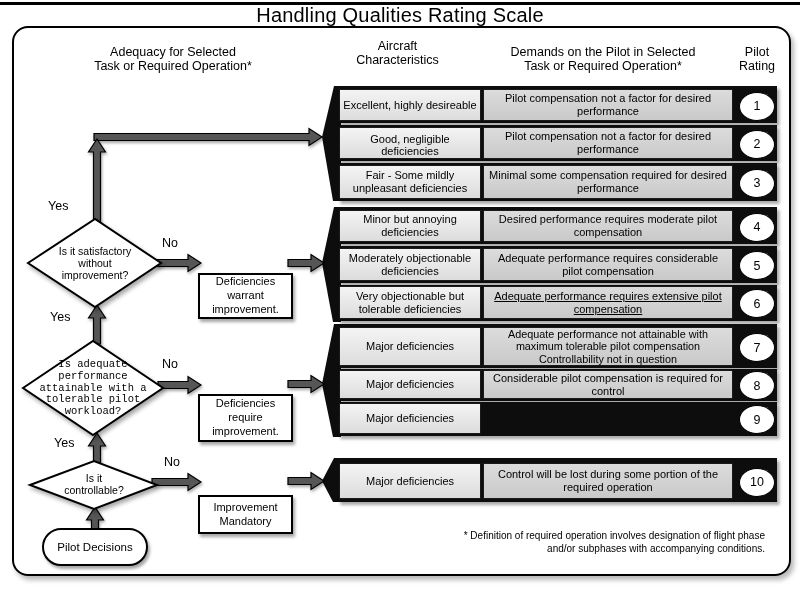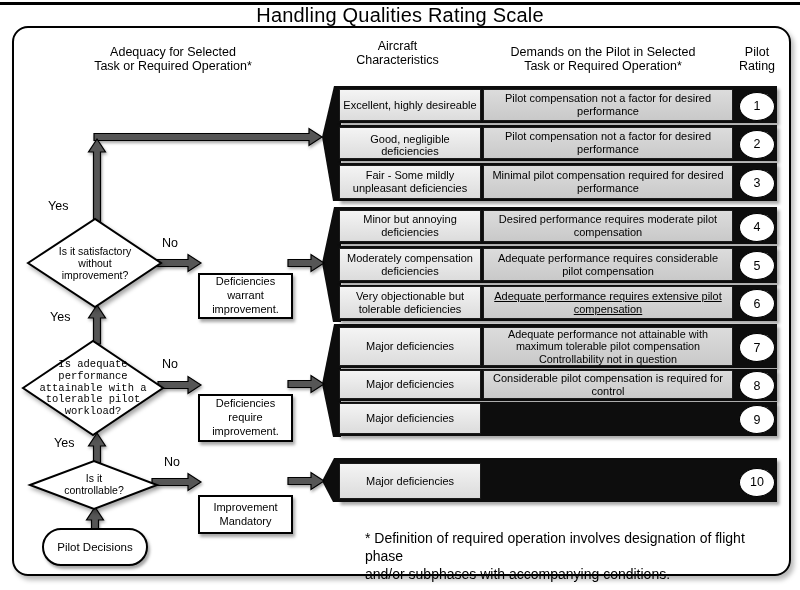--- a/index.html
+++ b/index.html
@@ -20,21 +20,21 @@
   .c2{left:483px;width:250px;background:linear-gradient(#dcdcdc,#c9c9c9);}
   .circ{left:739px;width:34px;height:27px;border:1.5px solid #000;border-radius:50%;background:#fff;
         display:flex;align-items:center;justify-content:center;font-size:12.5px;}
   .actbox{box-sizing:border-box;border:2px solid #000;background:#fff;box-shadow:2px 3px 3px rgba(0,0,0,0.35);
           display:flex;align-items:center;justify-content:center;text-align:center;font-size:11px;line-height:1.25;margin-top:32px;}
   .dtext{font-size:10.5px;line-height:1.12;text-align:center;}
   .lbl{font-size:12.5px;}
   #stadium{left:42px;top:528px;width:106px;height:38px;border:2px solid #000;border-radius:19px;background:#fff;
            box-shadow:2px 3px 3px rgba(0,0,0,0.35);box-sizing:border-box;
            display:flex;align-items:center;justify-content:center;font-size:11.5px;}
-  #footnote{left:365px;top:529px;width:400px;text-align:left;font-size:14px;line-height:1.3;}
+  #footnote{left:365px;top:529px;width:400px;text-align:right;font-size:10px;line-height:1.3;}
 </style>
 </head>
 <body>
 
 <div id="stage">
 
   <div id="top-rule" class="abs"></div>
   <div id="title" class="abs">Handling Qualities Rating Scale</div>
   <div id="frame" class="abs"></div>
 
@@ -92,37 +92,37 @@
     </div>
   <div class="abs cell c2 ml" style="top:127px;height:32px;"><span class="ml">Pilot compensation not a factor for desired performance</span></div>
   <div class="abs circ" style="top:129.5px;">
       <span>2</span>
     </div>
 
   <div class="abs rowband" style="top:163px;height:38px;"></div>
   <div class="abs cell c1" style="top:165px;height:34px;">
       <span>Fair - Some mildly unpleasant deficiencies</span>
     </div>
-  <div class="abs cell c2 ml" style="top:165px;height:34px;"><span class="ml">Minimal pilot compensation required for desired performance</span></div>
+  <div class="abs cell c2 ml" style="top:165px;height:34px;"><span class="ml">Minimal some compensation required for desired performance</span></div>
   <div class="abs circ" style="top:168.5px;">
       <span>3</span>
     </div>
 
   <div class="abs rowband" style="top:207px;height:37px;"></div>
   <div class="abs cell c1" style="top:210px;height:32px;">
       <span>Minor but annoying deficiencies</span>
     </div>
   <div class="abs cell c2 ml" style="top:210px;height:32px;"><span class="ml">Desired performance requires moderate pilot compensation</span></div>
   <div class="abs circ" style="top:212.5px;">
       <span>4</span>
     </div>
 
   <div class="abs rowband" style="top:246px;height:37px;"></div>
   <div class="abs cell c1" style="top:248px;height:33px;">
-      <span>Moderately compensation deficiencies</span>
+      <span>Moderately objectionable deficiencies</span>
     </div>
   <div class="abs cell c2 ml" style="top:248px;height:33px;"><span class="ml">Adequate performance requires considerable pilot compensation</span></div>
   <div class="abs circ" style="top:251px;">
       <span>5</span>
     </div>
 
   <div class="abs rowband" style="top:285px;height:36px;"></div>
   <div class="abs cell c1" style="top:286px;height:33px;">
       <span>Very objectionable but tolerable deficiencies</span>
     </div>
@@ -155,20 +155,21 @@
       <span>Major deficiencies</span>
     </div>
   <div class="abs circ" style="top:405px;">
       <span>9</span>
     </div>
 
   <div class="abs rowband" style="top:458px;height:44px;"></div>
   <div class="abs cell c1" style="top:463px;height:36px;">
       <span>Major deficiencies</span>
     </div>
+  <div class="abs cell c2 ml" style="top:463px;height:36px;"><span class="ml">Control will be lost during some portion of the required operation</span></div>
   <div class="abs circ" style="top:467.5px;">
       <span>10</span>
     </div>
 
   <div class="abs dtext ml" style="left:40px;top:246px;width:110px;">Is it satisfactory
 without
 improvement?</div>
   <div class="abs dtext ml" style="left:36px;top:359px;width:114px;font-family:Liberation Mono, monospace;">Is adequate
 performance
 attainable with a

